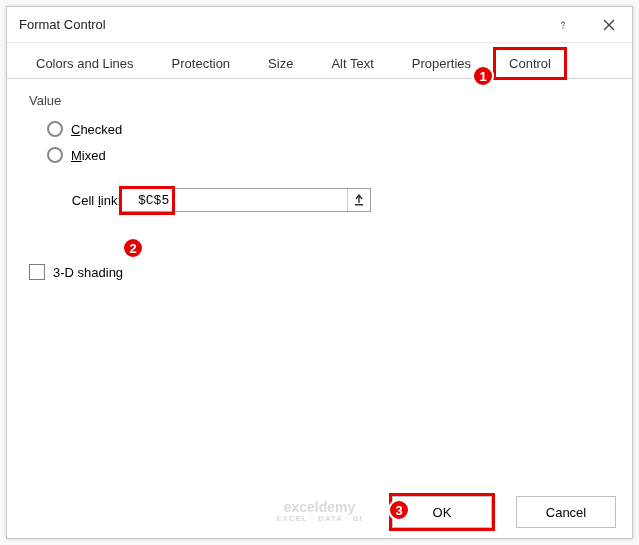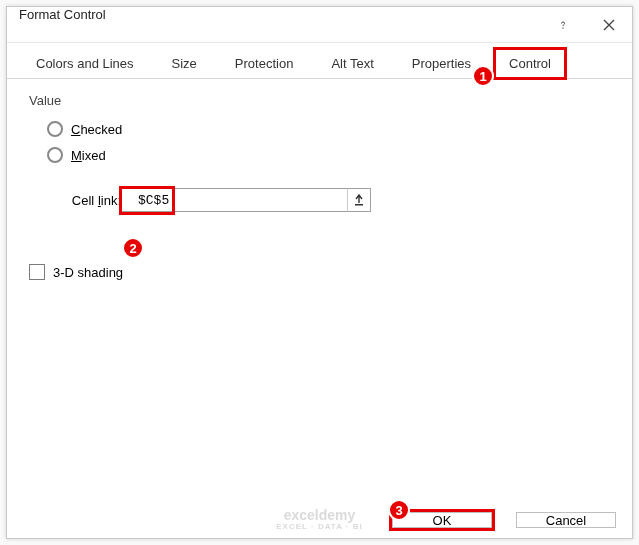--- a/index.html
+++ b/index.html
@@ -16,21 +16,21 @@
       left: 6px; top: 6px;
       width: 627px; height: 533px;
       background: #ffffff;
       border: 1px solid #c8c8c8;
       box-shadow: 0 0 4px rgba(0,0,0,0.15);
     }
     .titlebar {
       height: 36px;
       background: #ffffff;
       display: flex;
-      align-items: flex-start;
+      align-items: center;
       border-bottom: 1px solid #e8e8e8;
     }
     .titlebar .title {
       flex: 1;
       padding-left: 12px;
       color: #222;
       font-size: 13px;
     }
     .titlebar .btn {
       width: 46px; height: 36px;
@@ -140,21 +140,21 @@
       align-items:center;
     }
     .footer .wm {
       position:absolute; left:50%; transform:translateX(-50%);
       color: rgba(150,150,150,0.35);
       font-size: 14px; font-weight:600;
       text-align:center; line-height:1.1;
       pointer-events:none;
     }
     .f-btn {
-      width: 100px; height: 16px;
+      width: 100px; height: 32px;
       border: 1px solid #bfbfbf;
       background: #fff;
       display:flex;align-items:center;justify-content:center;
       cursor:pointer;
       position:relative;
       font-size:13px;
     }
     .f-btn.ok .hi {
       border: 3px solid #e60000;
       position:absolute;
@@ -189,22 +189,22 @@
     </div>
     <div class="btn">
       <svg viewBox="0 0 12 12">
           <path stroke="currentColor" stroke-width="1.4" d="M1 1l10 10M11 1L1 11"></path>
         </svg>
     </div>
   </div>
 
   <div class="tabs">
     <div class="tab">Colors and Lines</div>
+    <div class="tab">Protection</div>
     <div class="tab">Size</div>
-    <div class="tab">Protection</div>
     <div class="tab">Alt Text</div>
     <div class="tab">Properties</div>
     <div class="tab active">
       <span>Control</span>
       <span class="hi"></span>
     </div>
   </div>
 
   <div class="content">
     <div class="group-label">Value</div>

